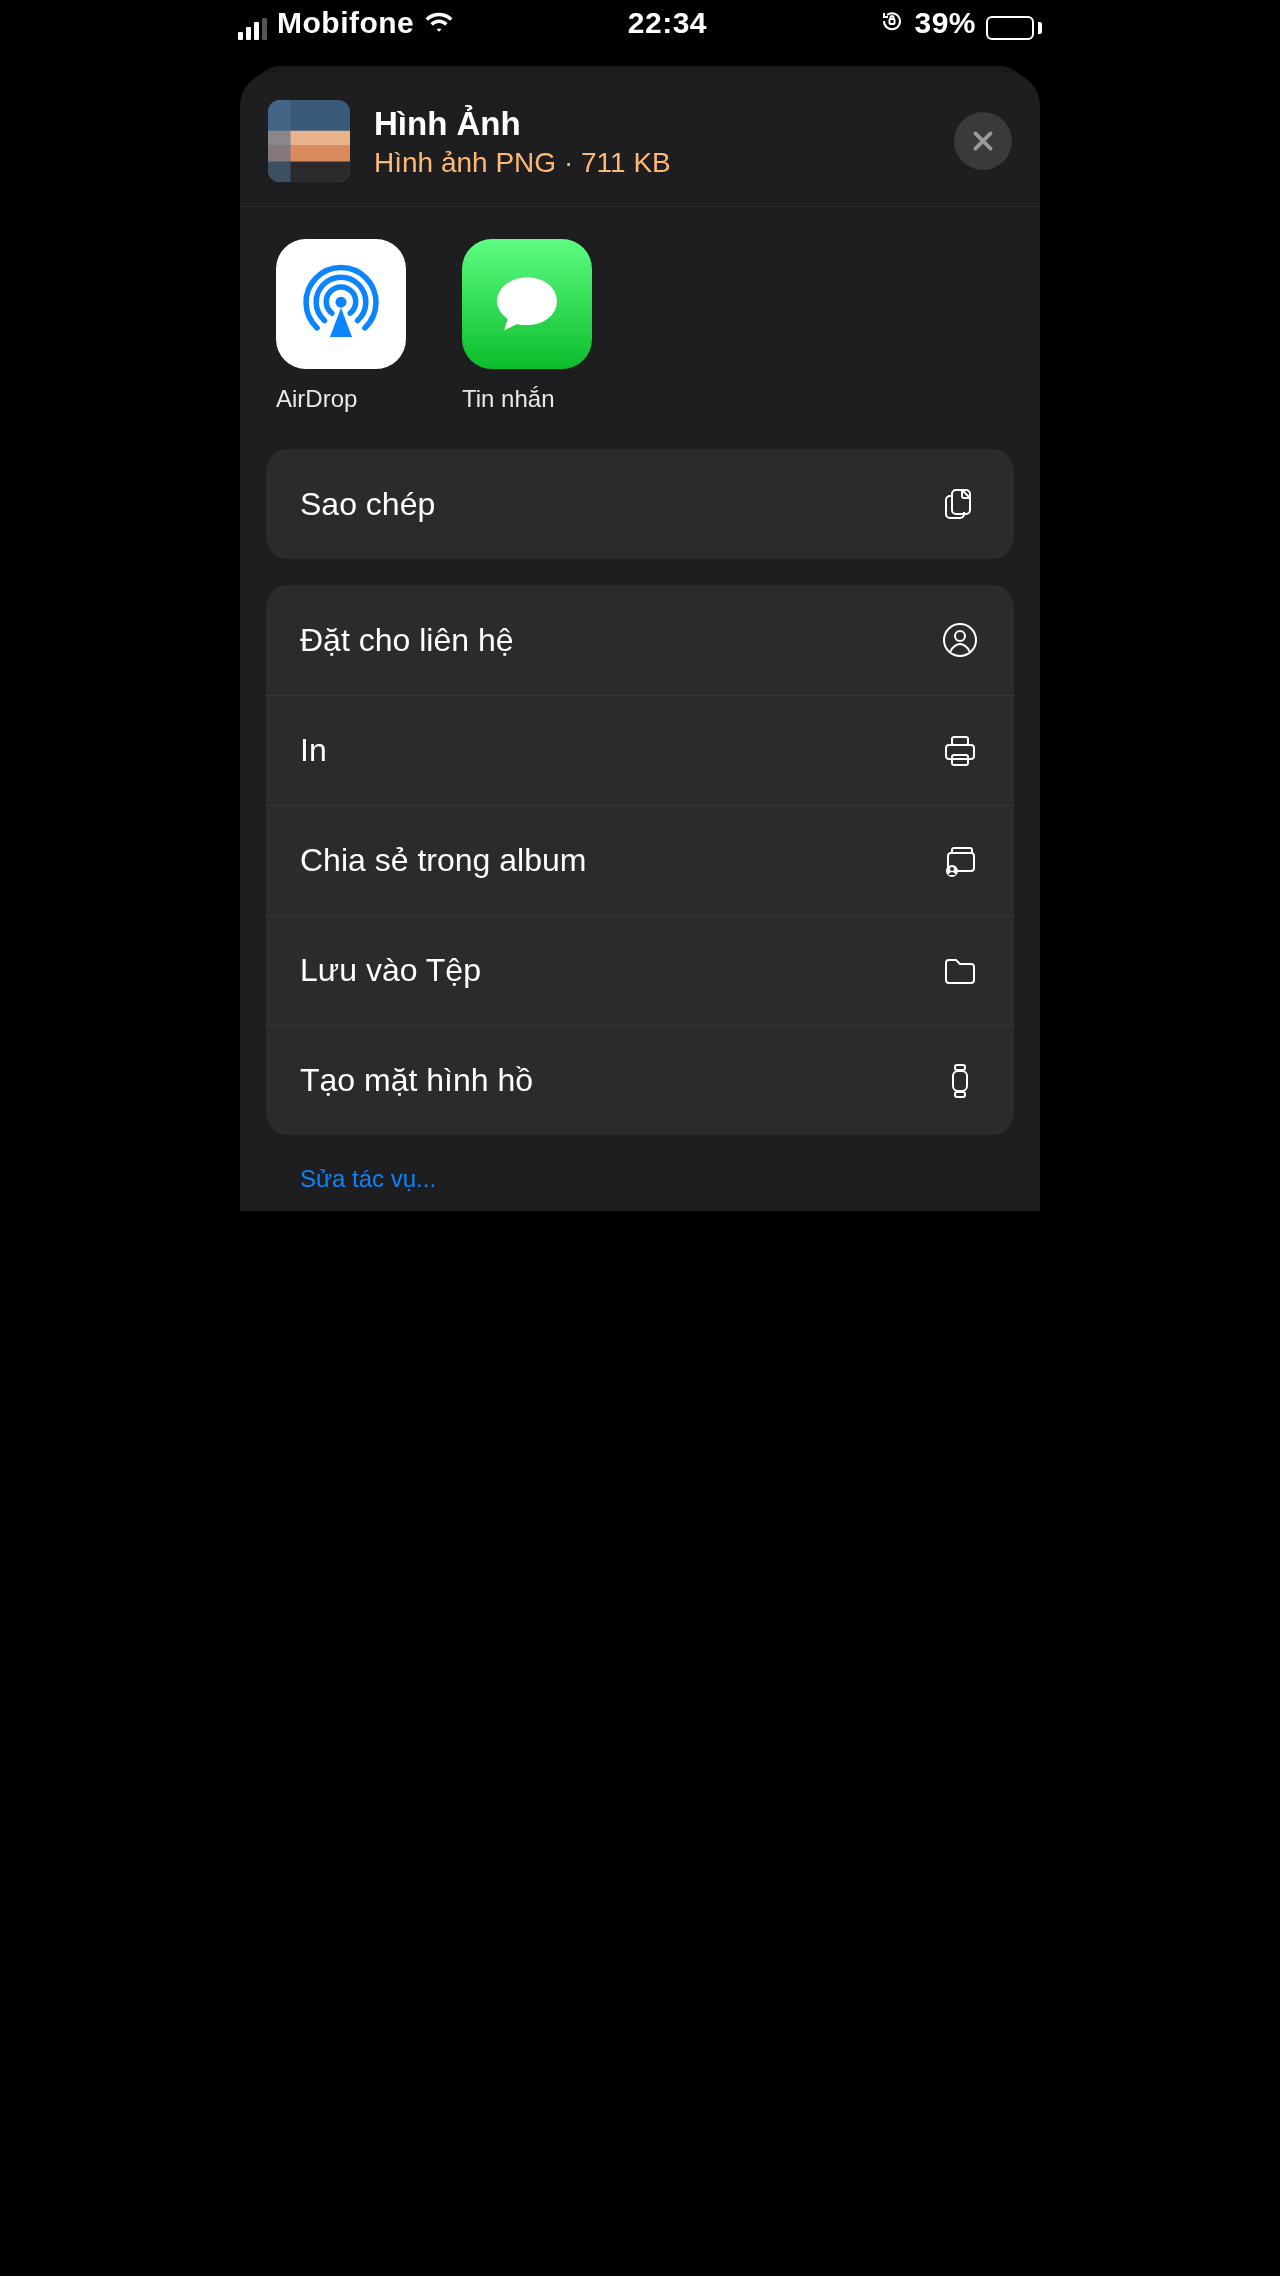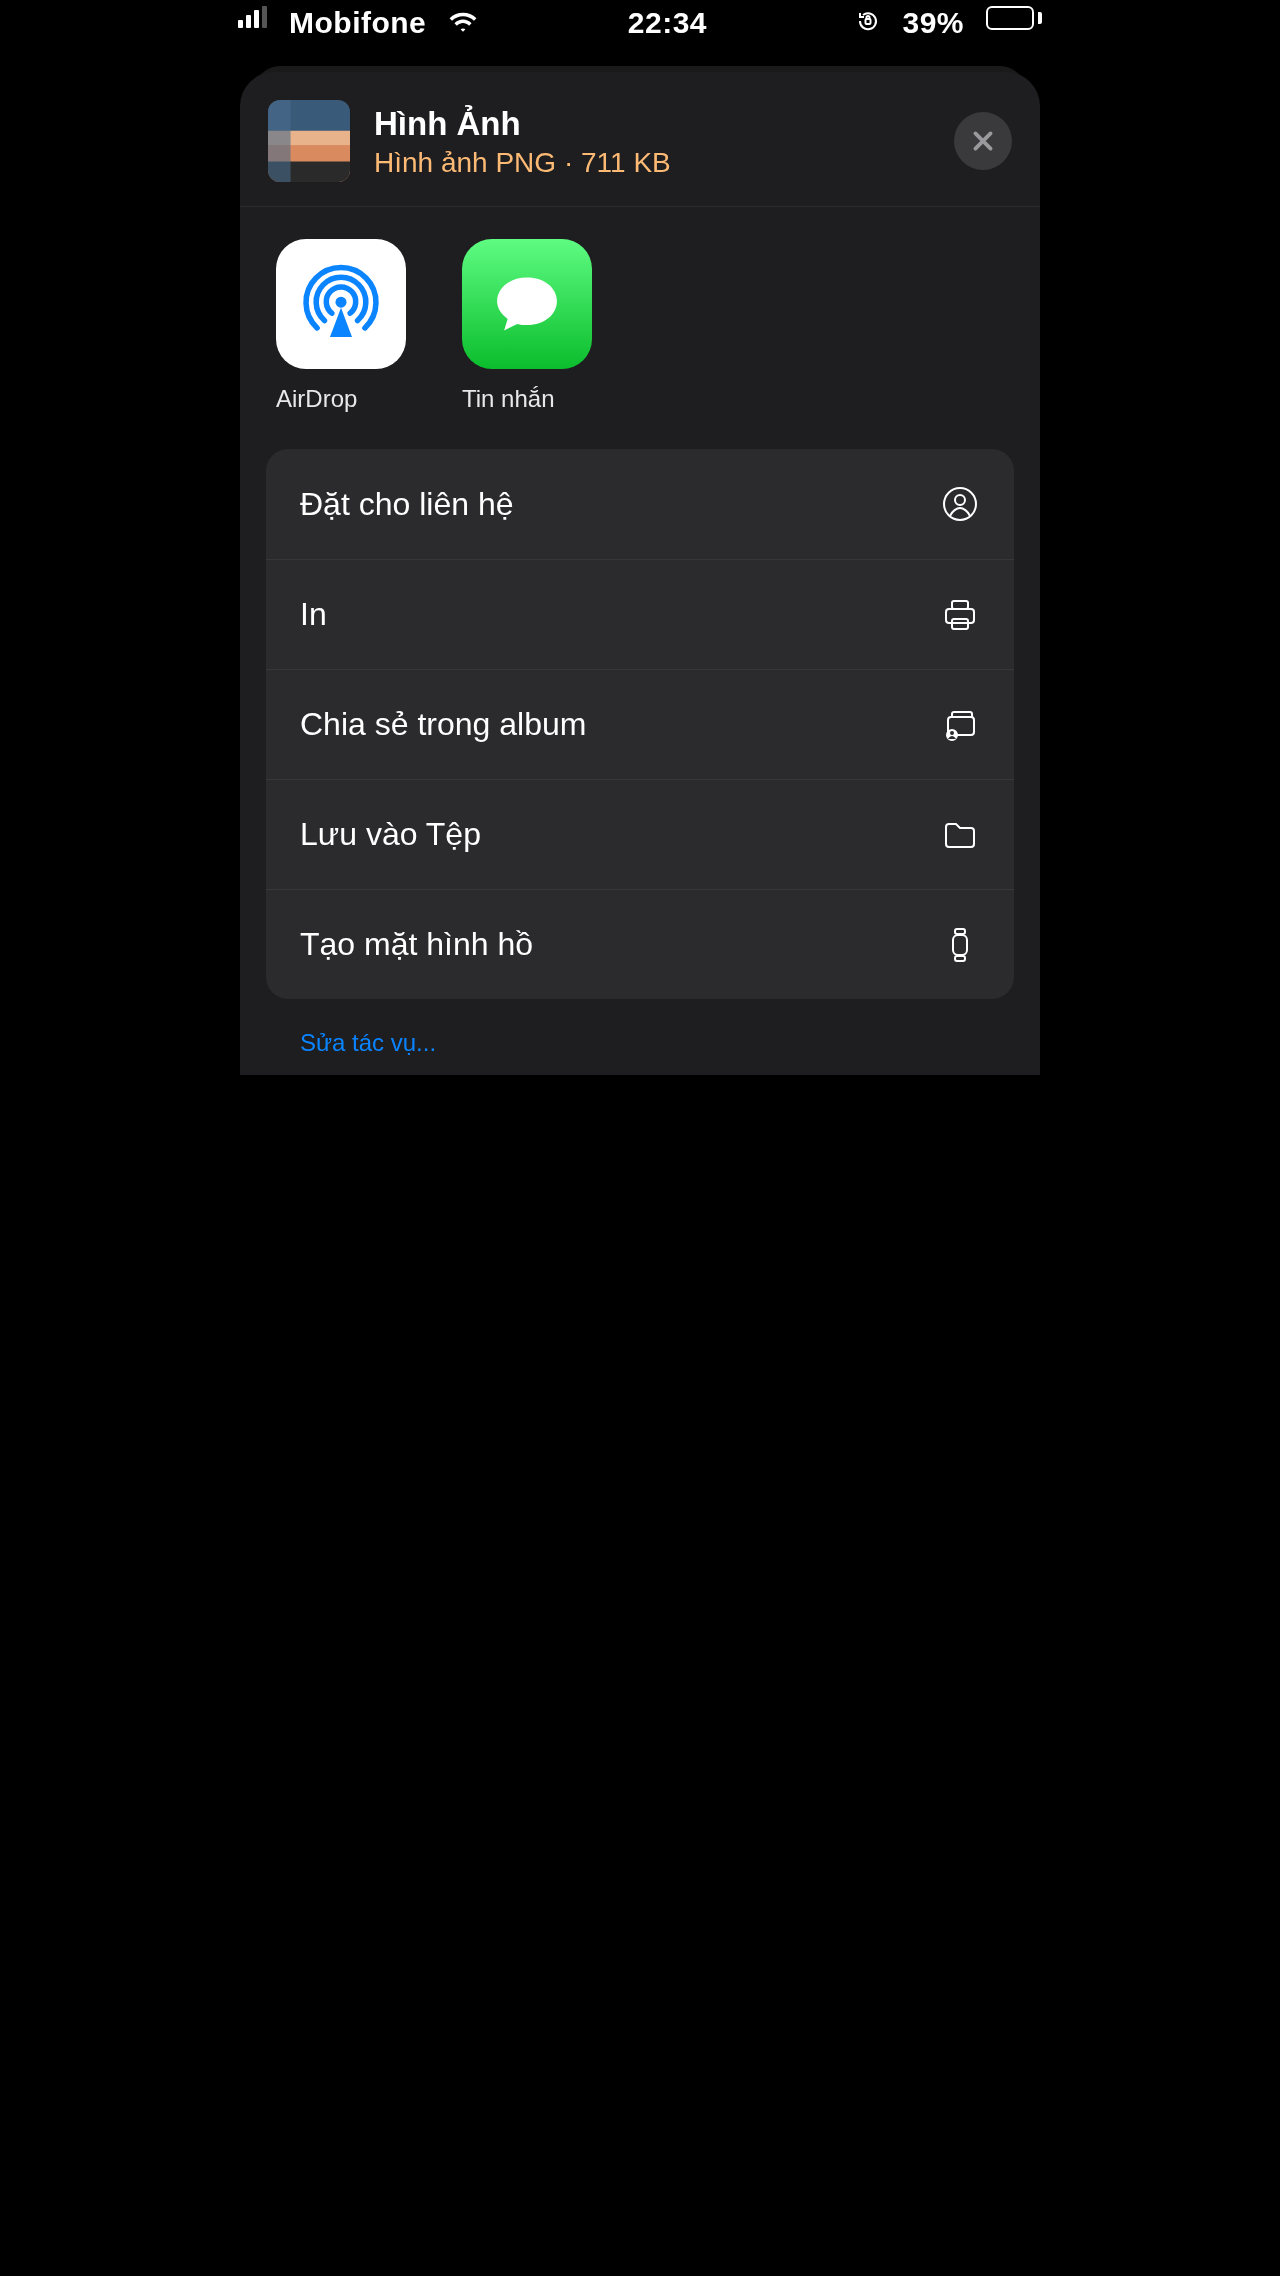--- a/index.html
+++ b/index.html
@@ -16,21 +16,21 @@
   .status-bar{
     height:46px;
     display:flex;
     align-items:center;
     justify-content:space-between;
     padding:0 12px;
     font-size:30px;
     font-weight:600;
     letter-spacing:0.5px;
   }
-  .status-left, .status-right{ display:flex; align-items:flex-start; gap:22px; }
+  .status-left, .status-right{ display:flex; align-items:flex-end; gap:10px; }
   .status-center{ font-size:30px; font-weight:600; }
   .sheet-bg{
     position:relative;
     margin-top:20px;
     padding-top:6px;
   }
   .sheet-back{
     position:absolute; left:28px; right:28px; top:0px; height:40px;
     background:#1a1a1b; border-radius:26px 26px 0 0;
   }
@@ -200,20 +200,32 @@
         <div class="app">
           <div class="app-icon messages">
             <svg viewBox="0 0 100 100" width="88" height="88">
               <path d="M50 20c20 0 34 12 34 27S70 74 50 74c-4 0-8-.5-11-1.4L24 80l4-13c-7-5-12-12-12-20 0-15 14-27 34-27z" fill="#fff"></path>
             </svg>
           </div>
           <div class="app-label">Tin nhắn</div>
         </div>
       </div>
 
+      <div class="action-group">
+        <div class="action-row">
+          <span>Sao chép</span>
+          <span class="row-icon">
+            <svg viewBox="0 0 40 40">
+                <rect x="12" y="6" width="18" height="24" rx="4"></rect>
+                <path d="M12 12h-2a4 4 0 0 0-4 4v14a4 4 0 0 0 4 4h10a4 4 0 0 0 4-4v-2"></path>
+                <path d="M22 6l8 8M22 6v6a2 2 0 0 0 2 2h6"></path>
+              </svg>
+          </span>
+        </div>
+      </div>
 
       <div class="action-group">
 
 
         <div class="action-row">
           <span>Đặt cho liên hệ</span>
           <span class="row-icon">
             <svg viewBox="0 0 40 40">
                 <circle cx="20" cy="20" r="16"></circle>
                 <circle cx="20" cy="16" r="5"></circle>

